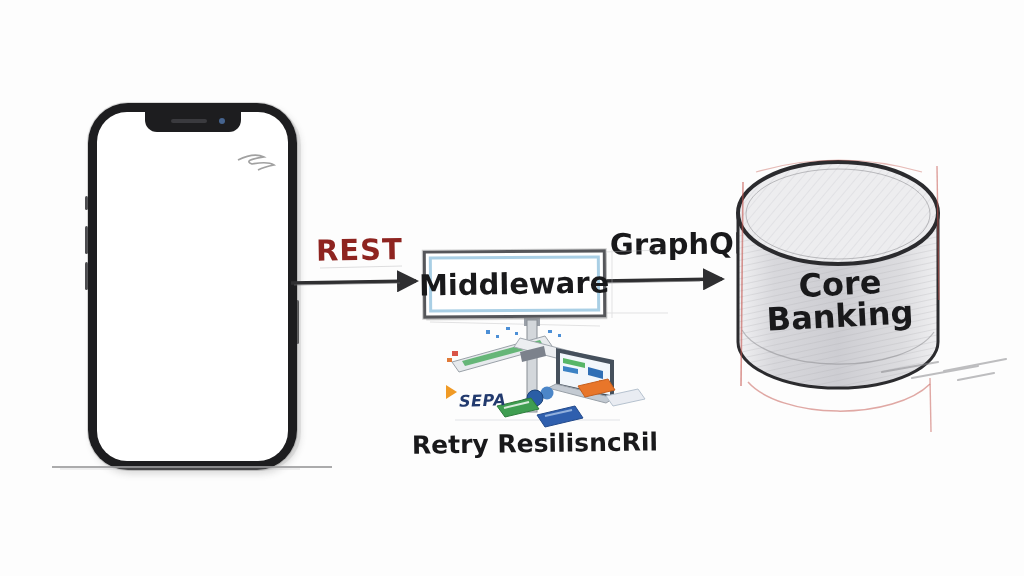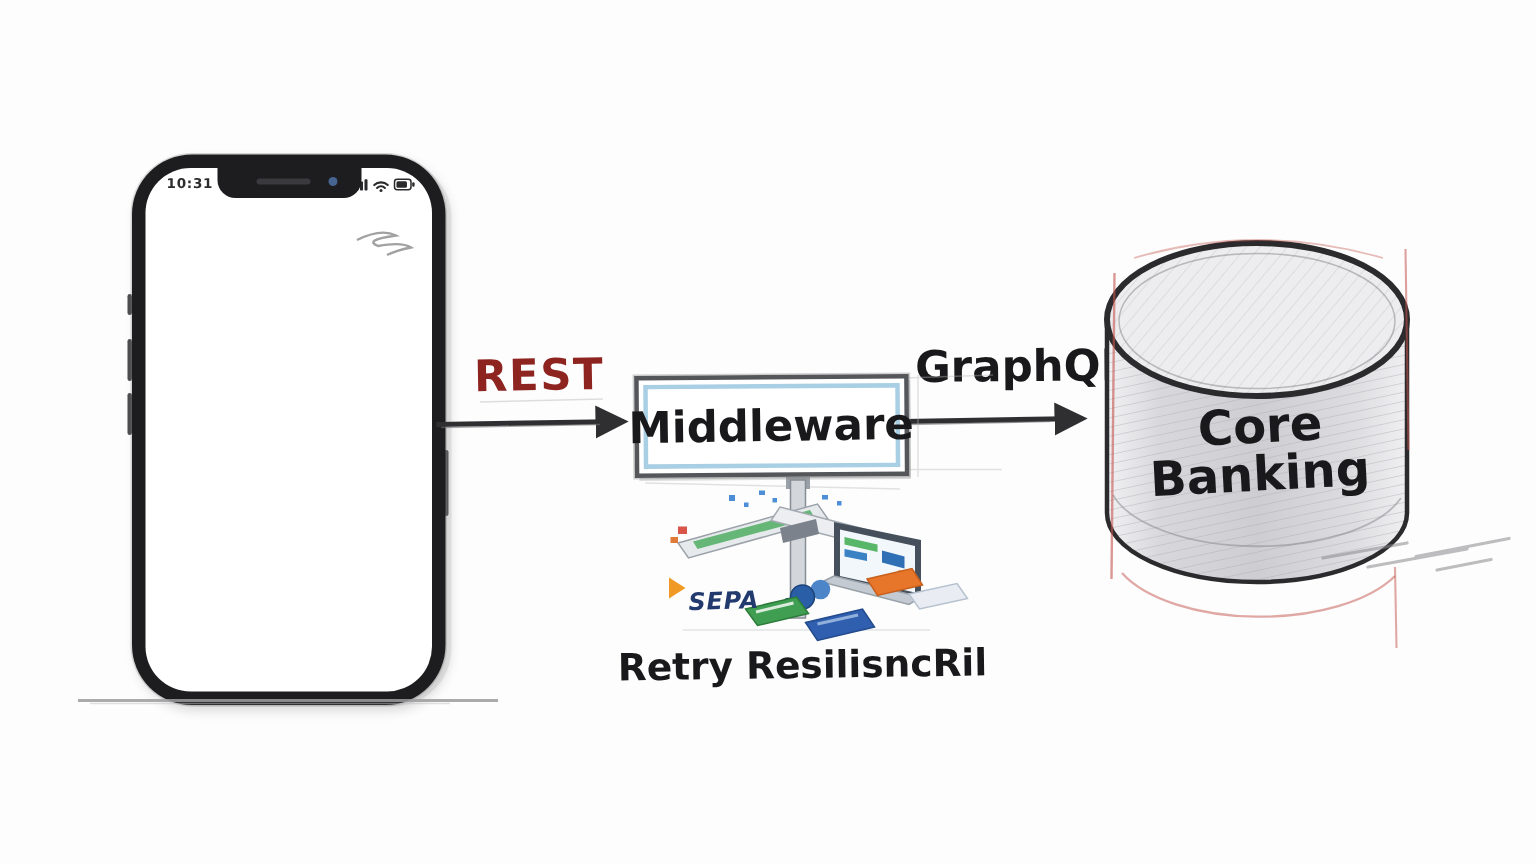--- a/index.html
+++ b/index.html
@@ -49,41 +49,20 @@
   .scene{position:absolute;inset:0;z-index:2;pointer-events:none;}
   .phone-layer{z-index:1;}
 </style>
 </head>
 <body>
 
 <div class="canvas">
 
   <div class="phone phone-layer">
     <div class="screen">
-      <div class="statusbar">
-        <span class="time">10:31</span>
-        <svg class="status-icons" width="44" height="12" viewBox="0 0 44 12">
-          <g fill="#2a2a2c">
-            <rect x="0" y="7" width="2" height="3" rx=".5"></rect>
-              <rect x="3" y="5.5" width="2" height="4.5" rx=".5"></rect>
-            <rect x="6" y="4" width="2" height="6" rx=".5"></rect>
-              <rect x="9" y="2.5" width="2" height="7.5" rx=".5"></rect>
-          </g>
-          <g fill="none" stroke="#2a2a2c" stroke-width="1.4" stroke-linecap="round">
-            <path d="M15.5,6.4 a6.4,6.4 0 0 1 9,0"></path>
-              <path d="M17.4,8.3 a3.6,3.6 0 0 1 5.2,0"></path>
-            <circle cx="20" cy="10" r="1" fill="#2a2a2c" stroke="none"></circle>
-          </g>
-          <g>
-            <rect x="29" y="2.5" width="11" height="7" rx="1.8" fill="none" stroke="#2a2a2c" stroke-width="1"></rect>
-            <rect x="30.3" y="3.8" width="7" height="4.4" rx="1" fill="#2a2a2c"></rect>
-            <rect x="40.8" y="4.5" width="1.6" height="3" rx=".8" fill="#2a2a2c"></rect>
-          </g>
-        </svg>
-      </div>
       <div class="notch">
         <div class="speaker"></div>
         <div class="camera"></div>
       </div>
     </div>
   </div>
   <div class="side-btn btn-l1"></div>
   <div class="side-btn btn-l2"></div>
   <div class="side-btn btn-l3"></div>
   <div class="side-btn btn-r1"></div>

